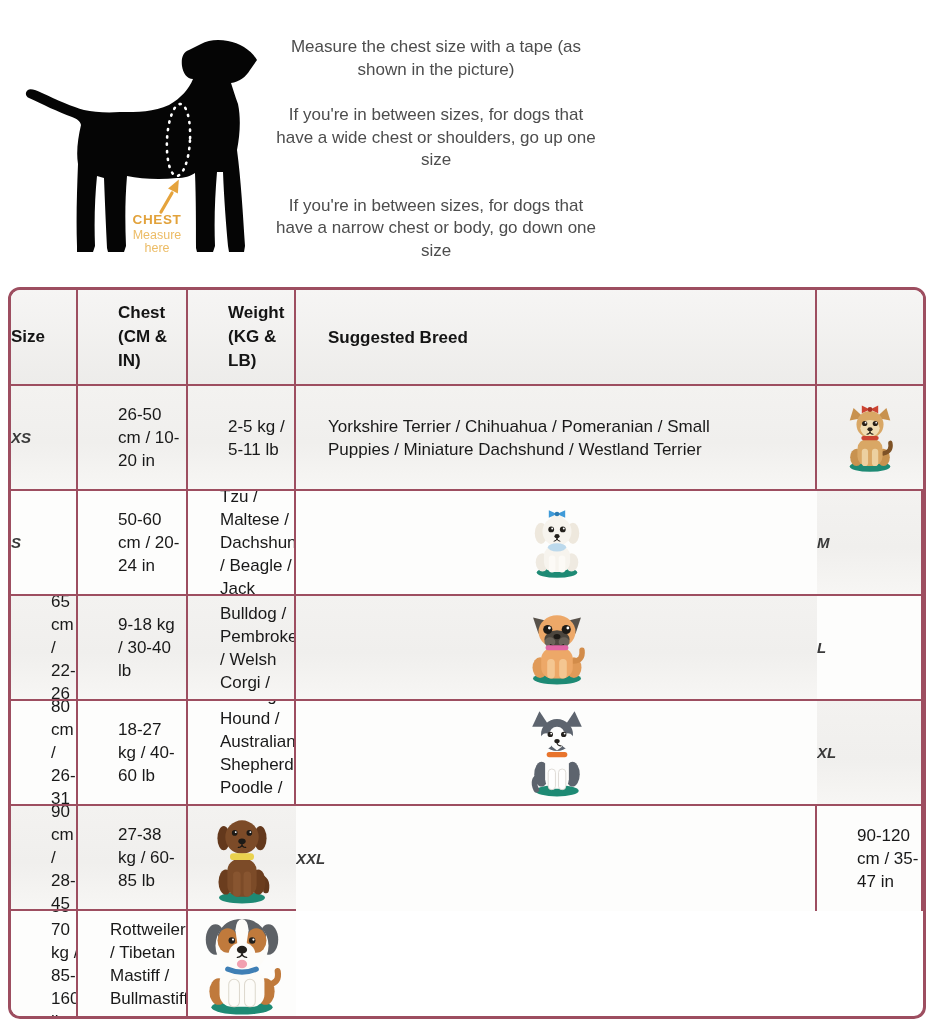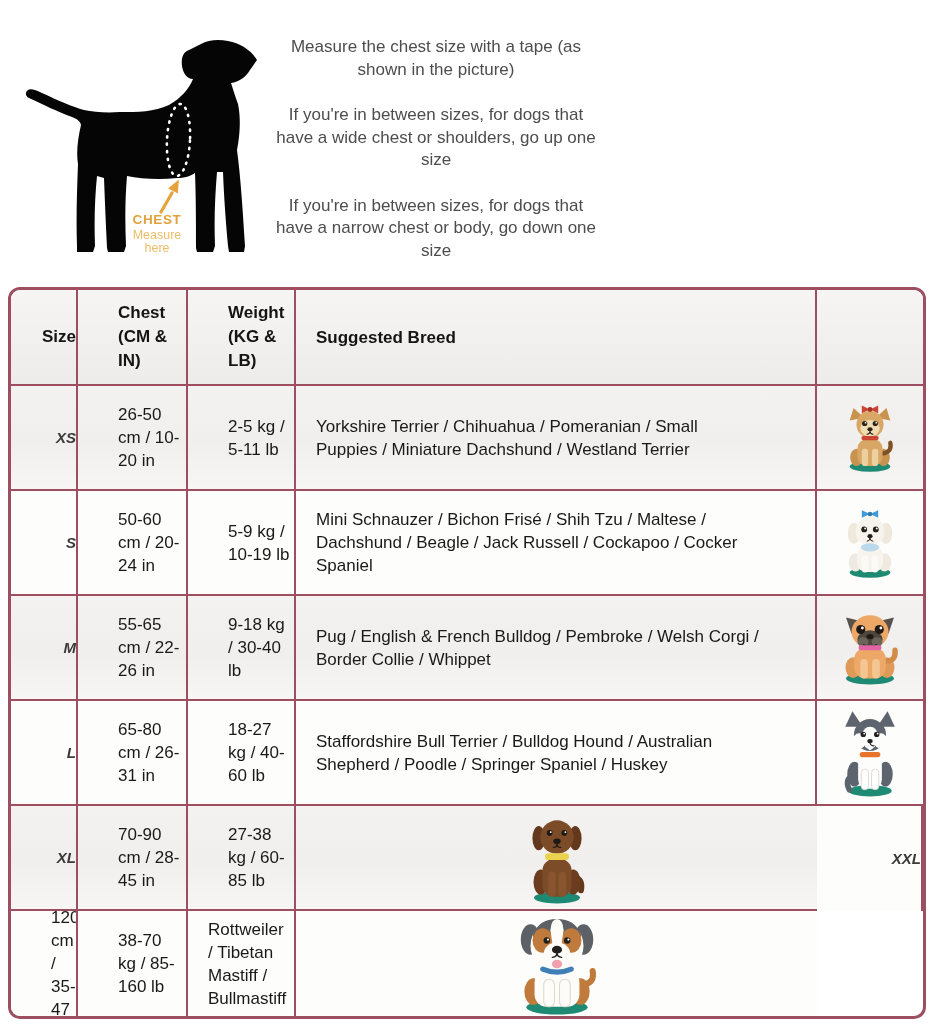--- a/index.html
+++ b/index.html
@@ -28,26 +28,26 @@
   }
   .cell {
     border-right:2px solid #9d4e60; border-bottom:2px solid #9d4e60;
     display:flex; align-items:center; font-size:17px; overflow:hidden;
   }
   .cell.last-col { border-right:none; }
   .cell.last-row { border-bottom:none; }
   .row-a { background:linear-gradient(180deg,#f3f2f0 0%,#f0efed 55%,#f7f6f4 100%); }
   .row-b { background:#fdfdfc; }
   .hdr  { background:linear-gradient(180deg,#f6f5f4 0%,#edecea 100%); font-weight:bold; color:#141414; }
-  .c-size { justify-content:flex-end; text-align:center; }
+  .c-size { justify-content:flex-start; text-align:center; }
   .size-val { font-style:italic; font-weight:bold; font-size:15px; color:#3a3a3a; }
   .c-chest, .c-weight { padding-left:16px; line-height:23px; }
   .c-chest .txt, .c-weight .txt { max-width:64px;margin-left:24px; }
   .hdr.c-chest .txt, .hdr.c-weight .txt { max-width:58px; line-height:24px; }
-  .c-breed { padding-left:20px; padding-right:52px; line-height:23px; }
+  .c-breed { padding-left:32px; padding-right:52px; line-height:23px; }
   .c-img { justify-content:center; padding:0; }
   .c-img svg { display:block; }
 </style>
 </head>
 <body>
 
 <div class="top-section">
 
   <svg class="dog-figure" viewBox="0 0 300 284" xmlns="http://www.w3.org/2000/svg">
     <path fill="#050505" d="
@@ -156,23 +156,20 @@
       <rect x="21" y="34" width="18" height="4.2" rx="2.1" fill="#cc4432"></rect>
     </svg>
   </div>
 
   <div class="cell row-b c-size">
       <span class="size-val">S</span>
     </div>
   <div class="cell row-b c-chest">
       <span class="txt">50-60 cm / 20-24 in</span>
     </div>
-  <div class="cell row-b c-weight">
-      <span class="txt">5-9 kg / 10-19 lb</span>
-    </div>
   <div class="cell row-b c-breed">
       <span class="txt">Mini Schnauzer / Bichon Frisé / Shih Tzu / Maltese / Dachshund / Beagle / Jack Russell / Cockapoo / Cocker Spaniel</span>
     </div>
   <div class="cell row-b c-img last-col">
     <svg width="58" height="72" viewBox="0 0 60 74">
       <ellipse cx="30" cy="67.5" rx="21" ry="5.5" fill="#1e8a74"></ellipse>
       <ellipse cx="15" cy="57" rx="7" ry="9.5" fill="#efeae1"></ellipse>
       <ellipse cx="45" cy="57" rx="7" ry="9.5" fill="#efeae1"></ellipse>
       <rect x="16.5" y="40" width="27" height="27" rx="10" fill="#f7f4ee"></rect>
       <rect x="21.5" y="50" width="6.8" height="17.5" rx="3.3" fill="#fcfaf6"></rect>

